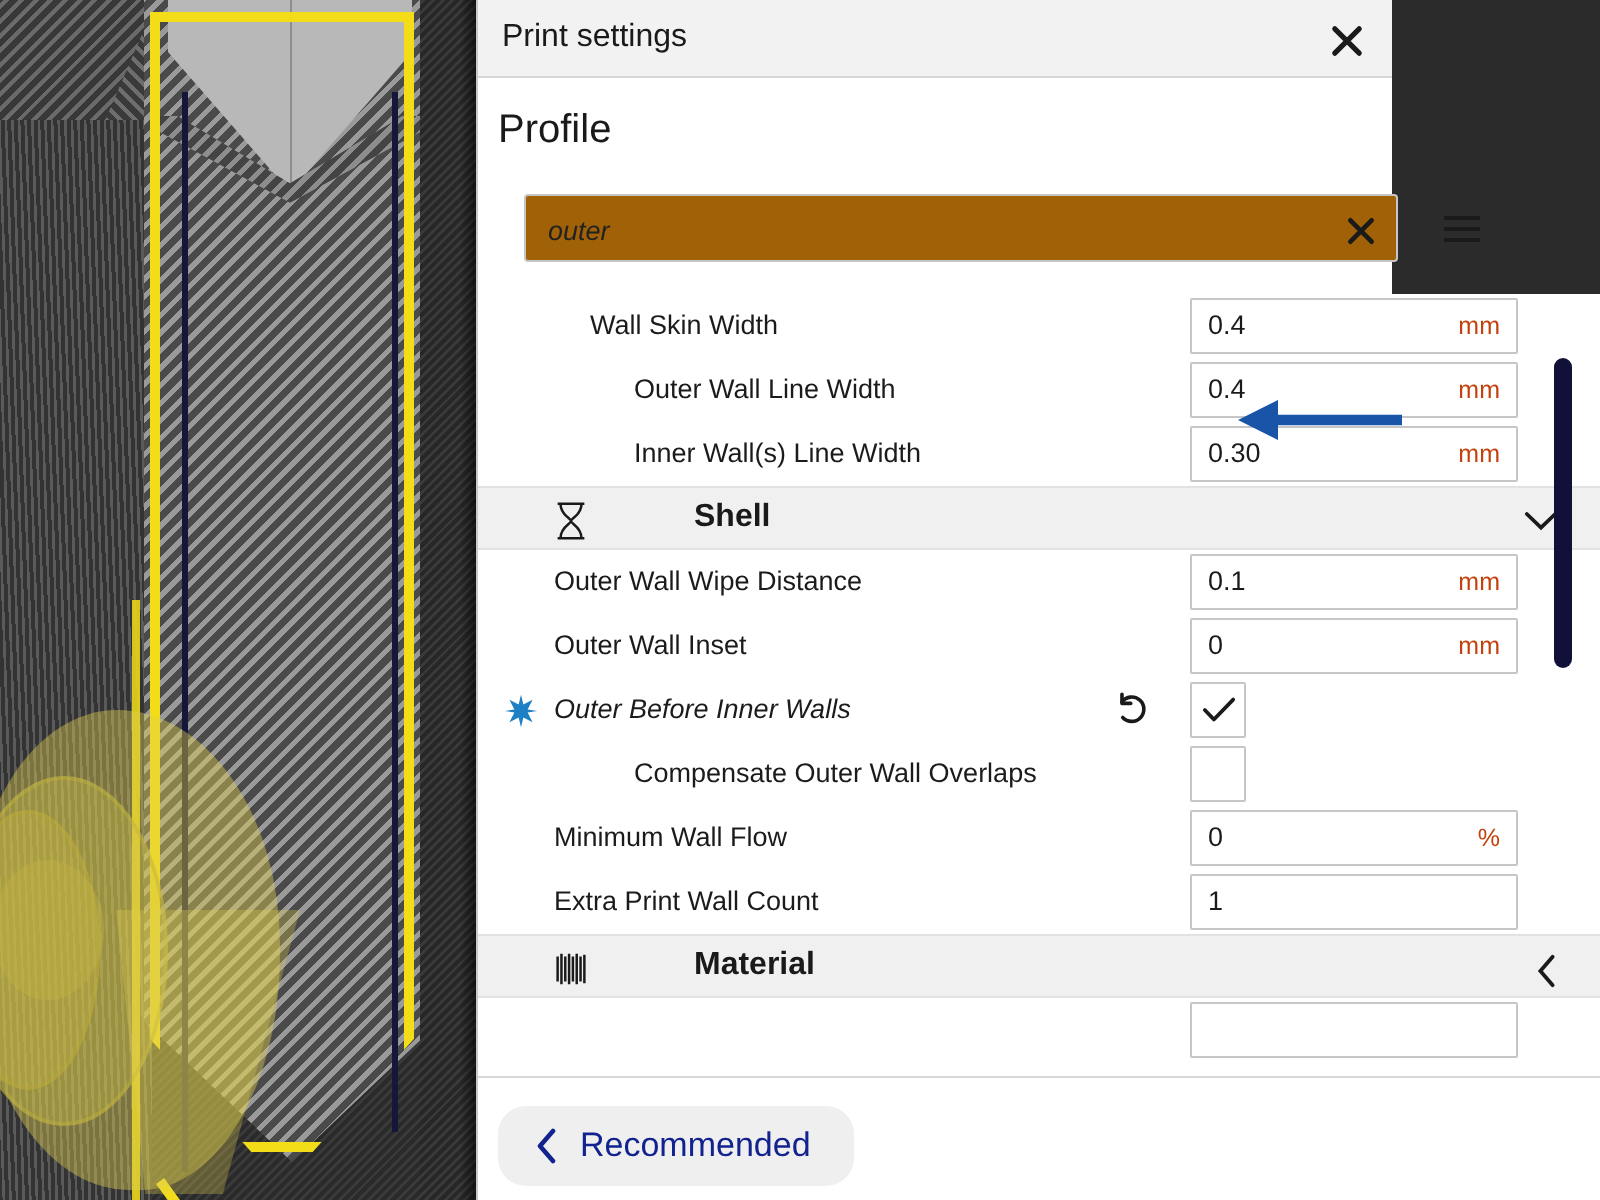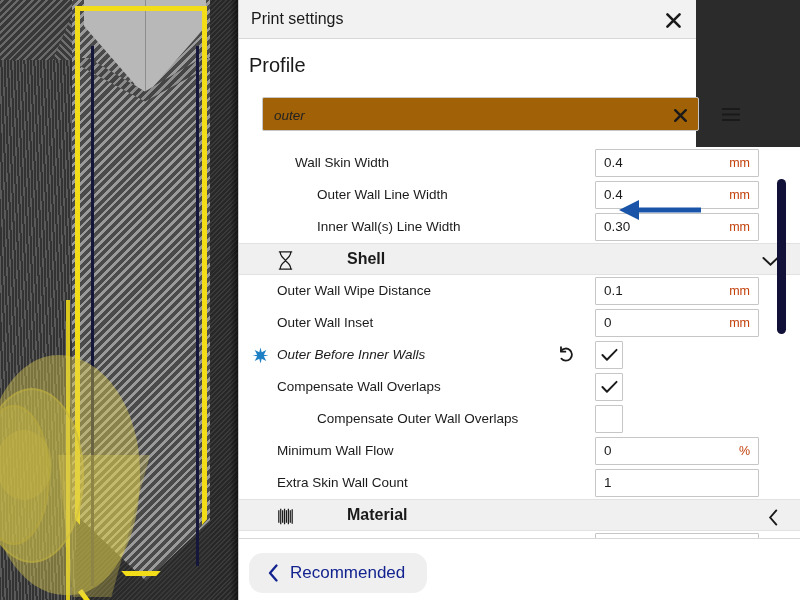--- a/index.html
+++ b/index.html
@@ -411,44 +411,36 @@
             <path d="M4.2 1.2 L4.2 6.0 L8.8 6.0" stroke="#1a1a1a" stroke-width="1.9" fill="none" stroke-linecap="round" stroke-linejoin="round"></path>
           </svg>
         </div>
         <div class="chk">
           <svg width="17" height="14" viewBox="0 0 18 14">
             <path d="M1.5 7 L6.3 12 L16.5 1.5" stroke="#1a1a1a" stroke-width="2" fill="none" stroke-linecap="round" stroke-linejoin="round"></path>
           </svg>
         </div>
       </div>
 
-      <div class="row">
-        <div class="row-label ind0">Compensate Wall Overlaps</div>
-        <div class="chk">
-          <svg width="17" height="14" viewBox="0 0 18 14">
-            <path d="M1.5 7 L6.3 12 L16.5 1.5" stroke="#1a1a1a" stroke-width="2" fill="none" stroke-linecap="round" stroke-linejoin="round"></path>
-          </svg>
-        </div>
-      </div>
 
       <div class="row">
         <div class="row-label ind2">Compensate Outer Wall Overlaps</div>
         <div class="chk"></div>
       </div>
 
       <div class="row">
         <div class="row-label ind0">Minimum Wall Flow</div>
         <div class="field">
           <span class="field-val">0</span>
           <span class="field-unit">%</span>
         </div>
       </div>
 
       <div class="row">
-        <div class="row-label ind0">Extra Skin Wall Count</div>
+        <div class="row-label ind0">Extra Print Wall Count</div>
         <div class="field">
           <span class="field-val">1</span>
           <span class="field-unit"></span>
         </div>
       </div>
 
       <div class="section">
         <div class="section-icon">
           <svg width="21" height="21" viewBox="0 0 22 22">
             <path d="M4 4.5 V17.5 M6 3 V19 M8 4.5 V17.5 M10 3 V19 M12 4.5 V17.5 M14 3 V19 M16 4.5 V17.5 M18 3.5 V18.5" stroke="#1a1a1a" stroke-width="1.3"></path>

